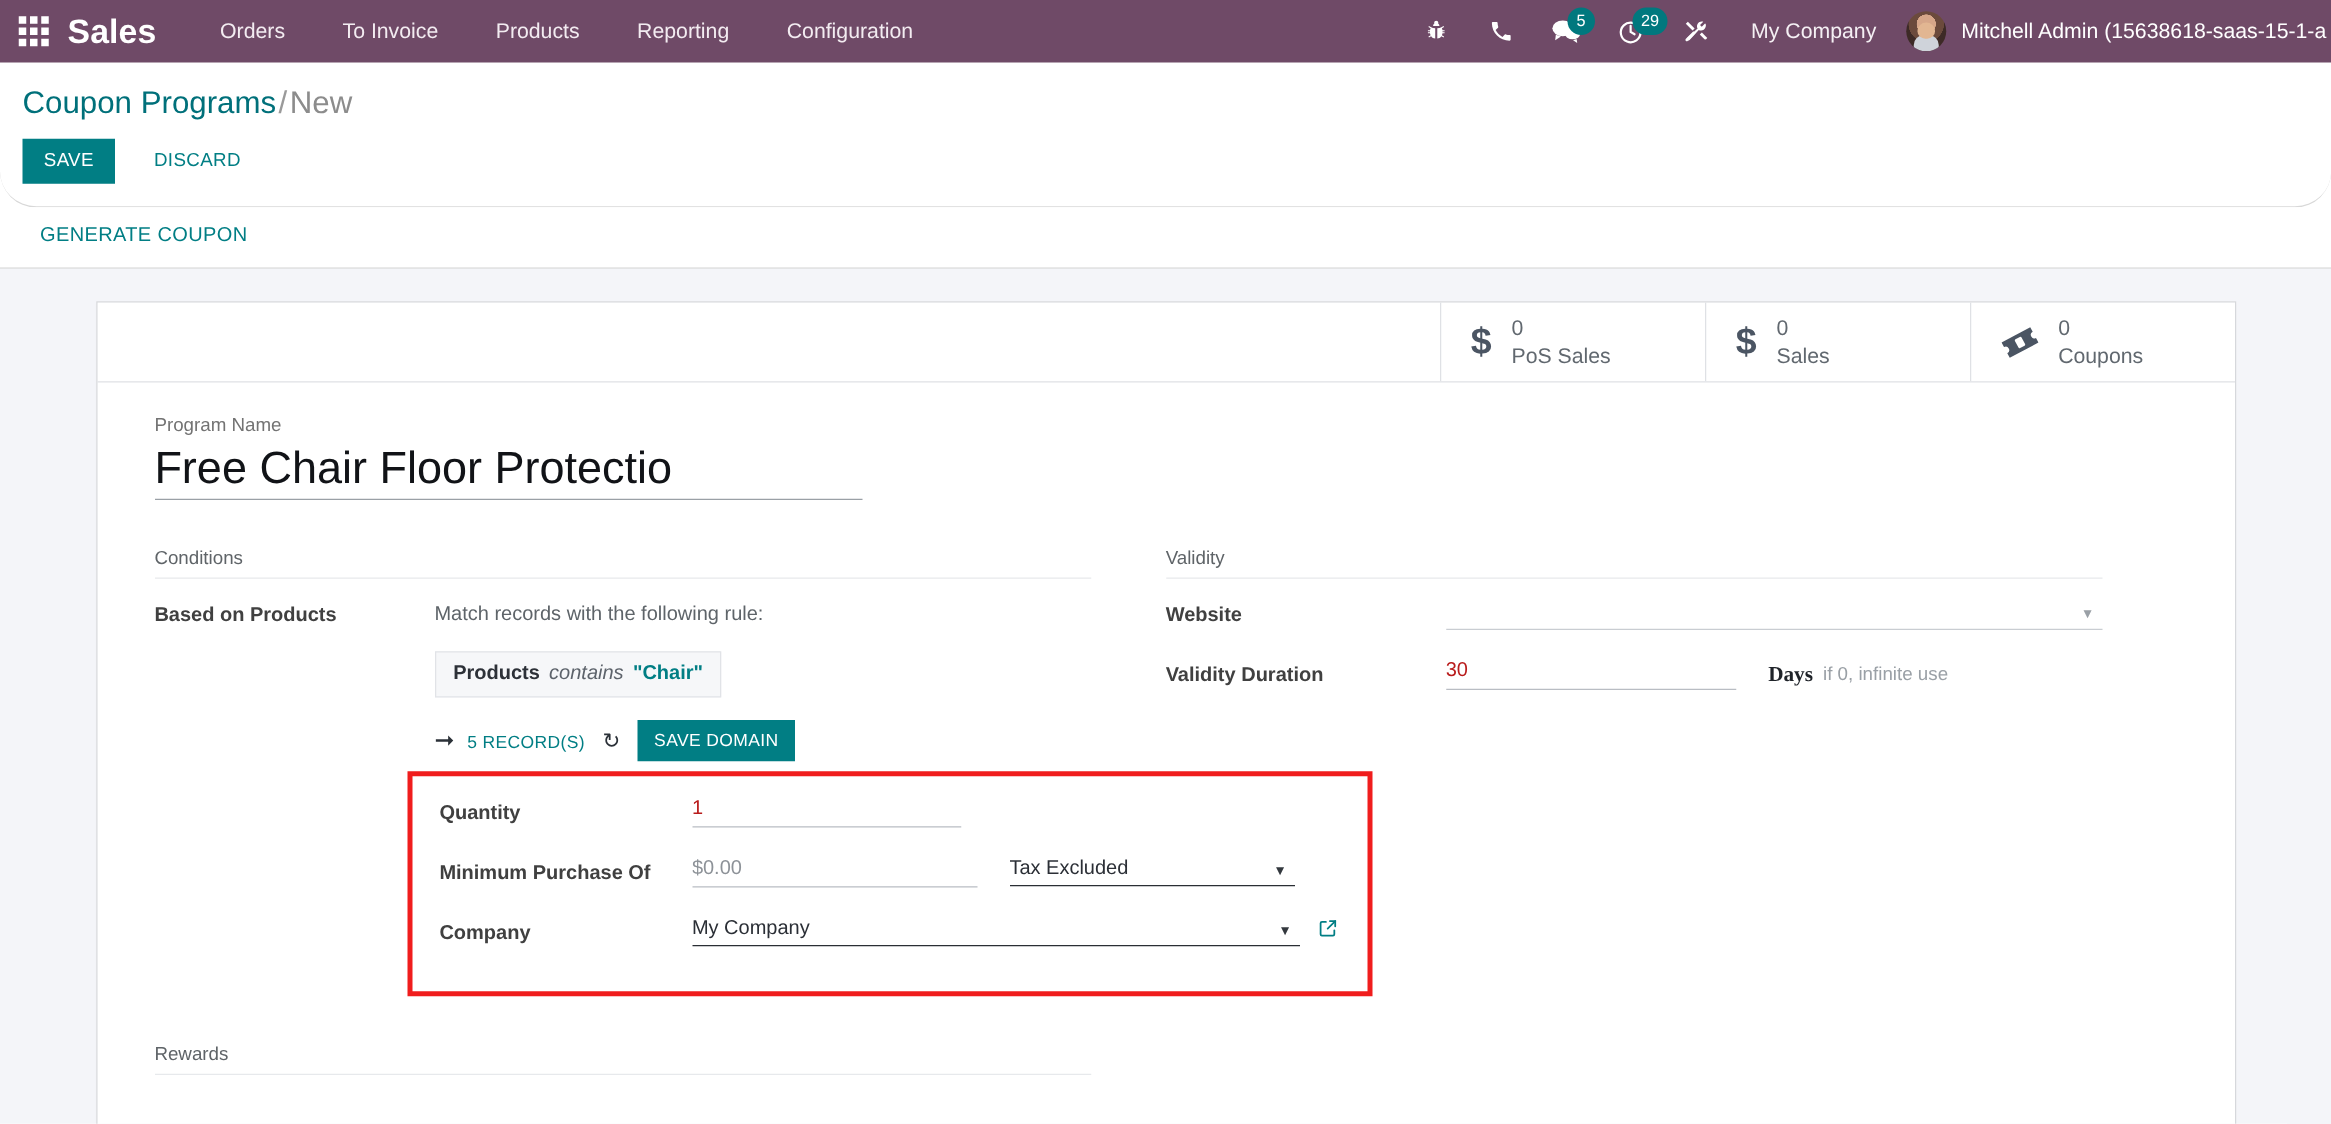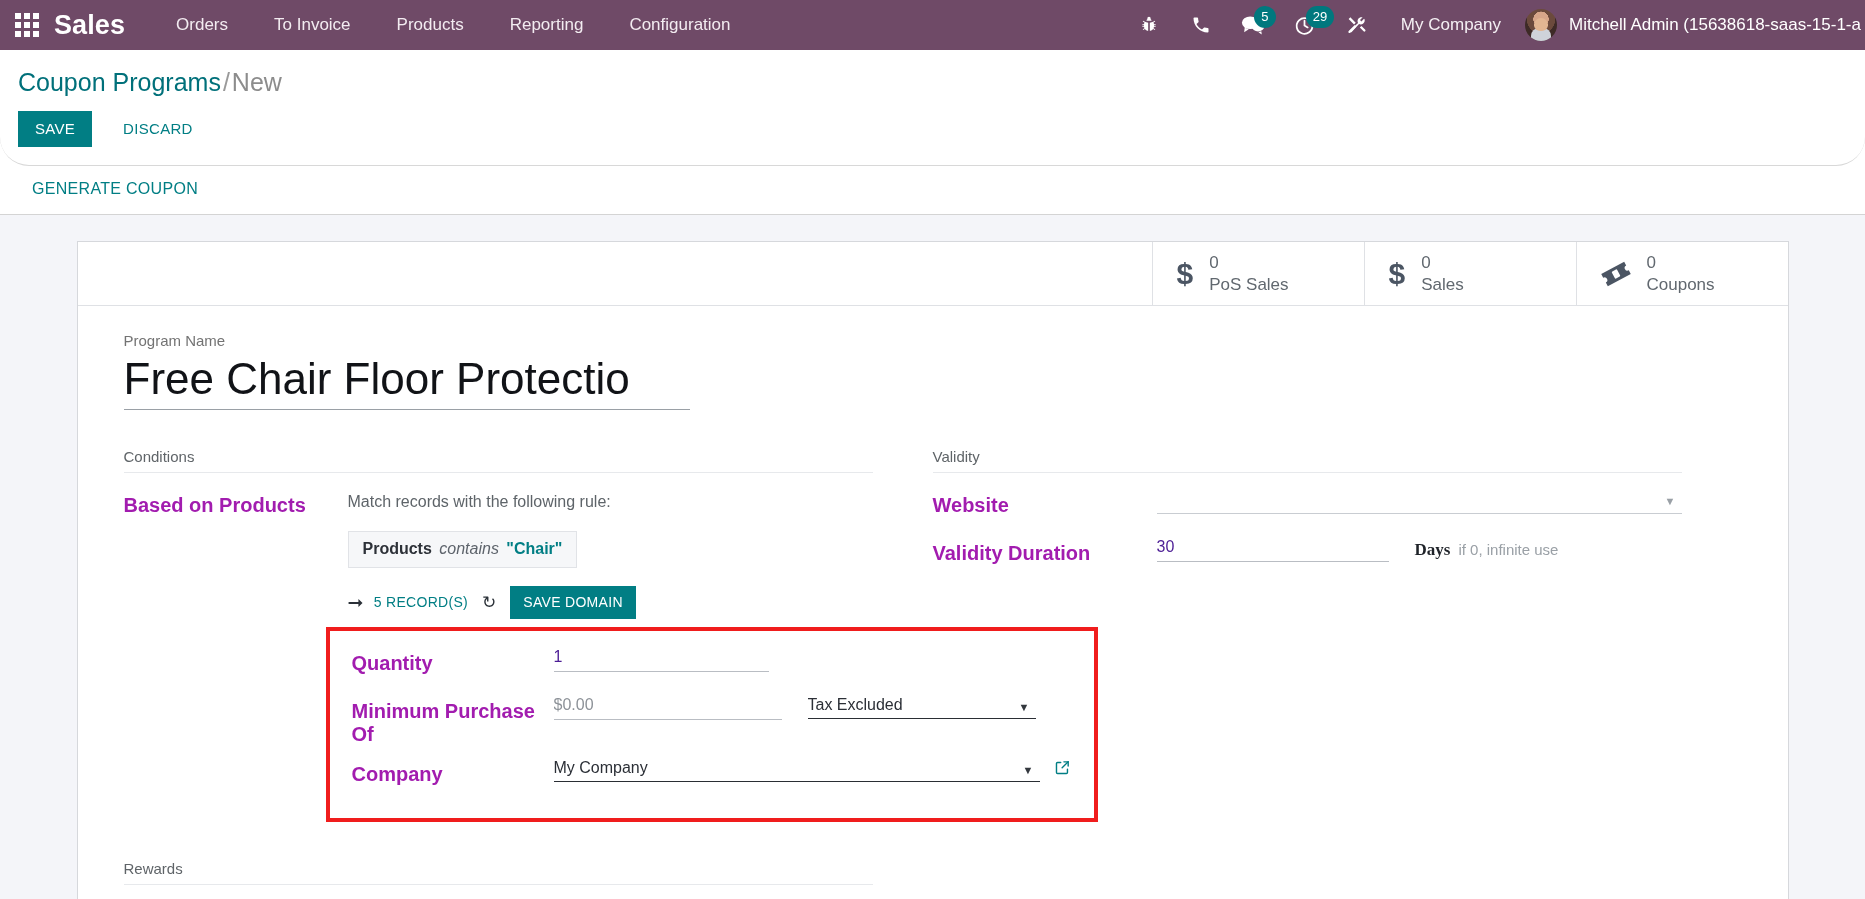--- a/index.html
+++ b/index.html
@@ -251,21 +251,21 @@
 
   .form-body { padding: 26px 46px 40px 46px; }
 
   .field-label-top {
     font-size: 15px;
     color: #737373;
     font-weight: 400;
     margin-bottom: 4px;
   }
   .title-input {
-    font-size: 44px;
+    font-size: 36px;
     color: #111317;
     border: none;
     border-bottom: 1px solid #9aa0a6;
     outline: none;
     width: 566px;
     padding: 0 0 4px 0;
     font-family: inherit;
     background: transparent;
     line-height: 1.18;
     font-weight: 400;
@@ -286,22 +286,22 @@
   }
   .frow {
     display: flex;
     align-items: flex-start;
     margin-bottom: 10px;
     min-height: 38px;
   }
   .flabel {
     width: 224px;
     flex: none;
-    font-size: 20px;
-    color: #a21caf;
+    font-size: 16px;
+    color: #404040;
     font-weight: 700;
     padding-top: 7px;
   }
   .fvalue { flex: 1; font-size: 16px; color: #2b2f36; }
 
   .domain-help {
     font-size: 16px;
     color: #5e6469;
     padding-top: 6px;
     margin-bottom: 20px;
@@ -365,21 +365,21 @@
     padding: 14px 18px 14px 22px;
     width: 772px;
   }
 
   .input-line {
     border: none;
     border-bottom: 1px solid #b9bdc3;
     outline: none;
     font-size: 16px;
     font-family: inherit;
-    color: #4c1d95;
+    color: #b91c1c;
     background: transparent;
     padding: 3px 0 5px 0;
     width: 100%;
   }
   .input-line::placeholder { color: #a5a9af; }
   .input-muted { color: #8d9298; }
 
   .field-wrap { position: relative; width: 100%; }
   .select-line {
     border: none;

